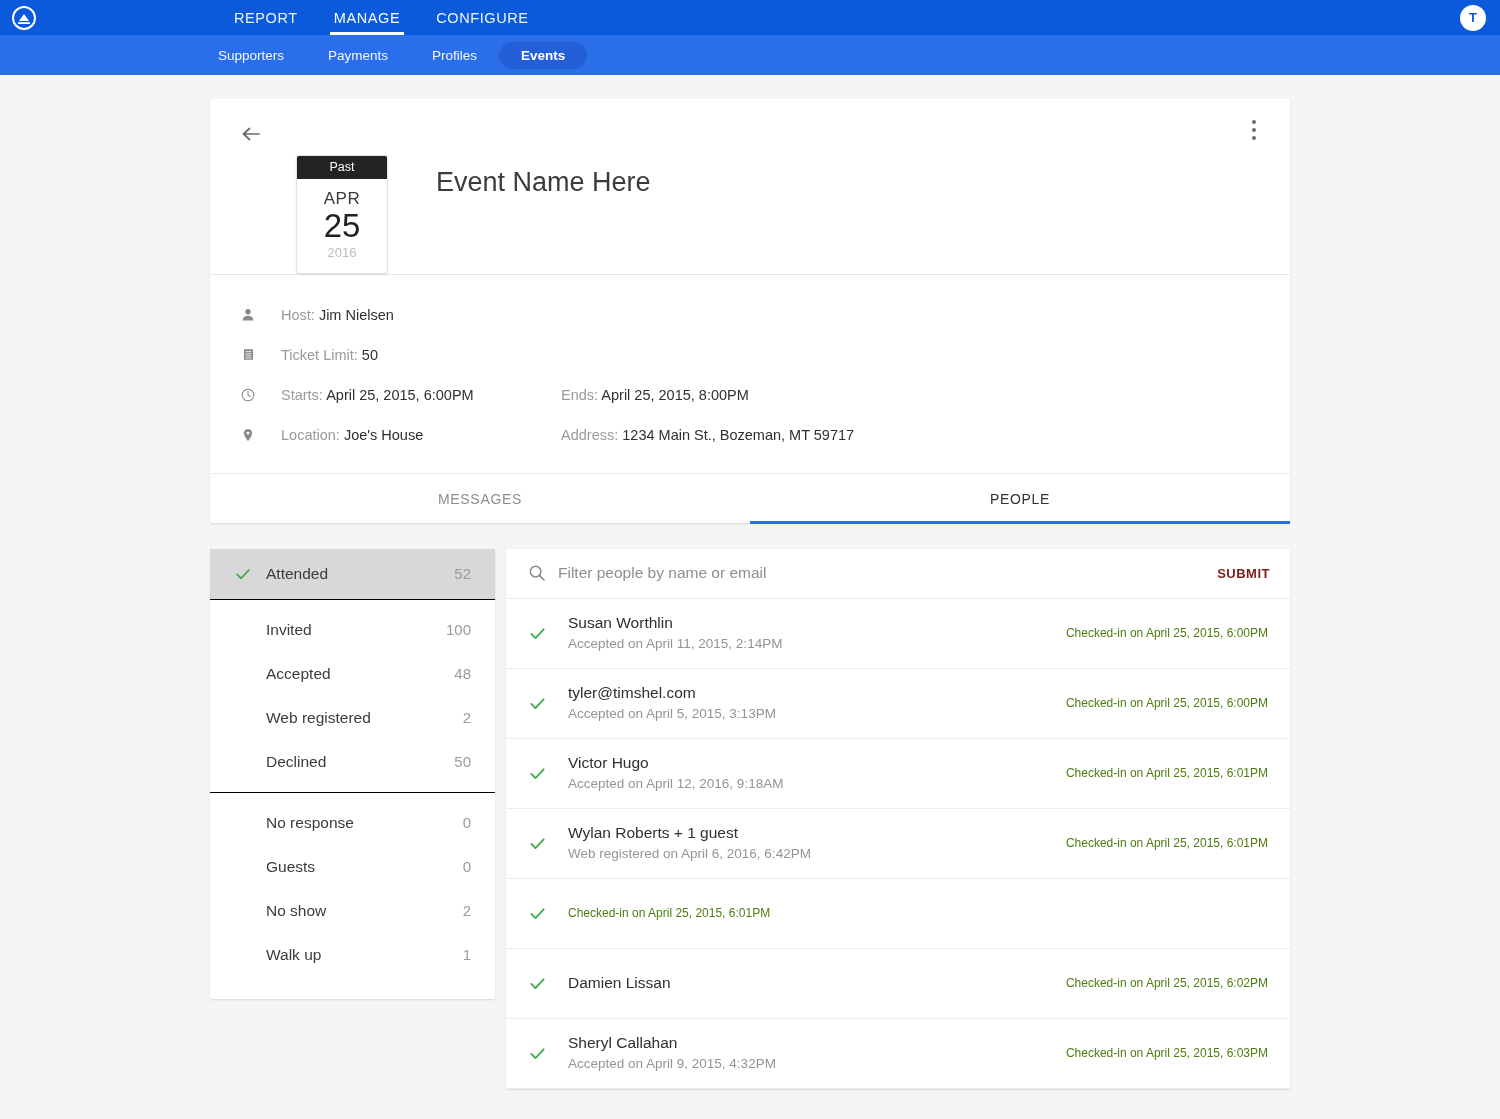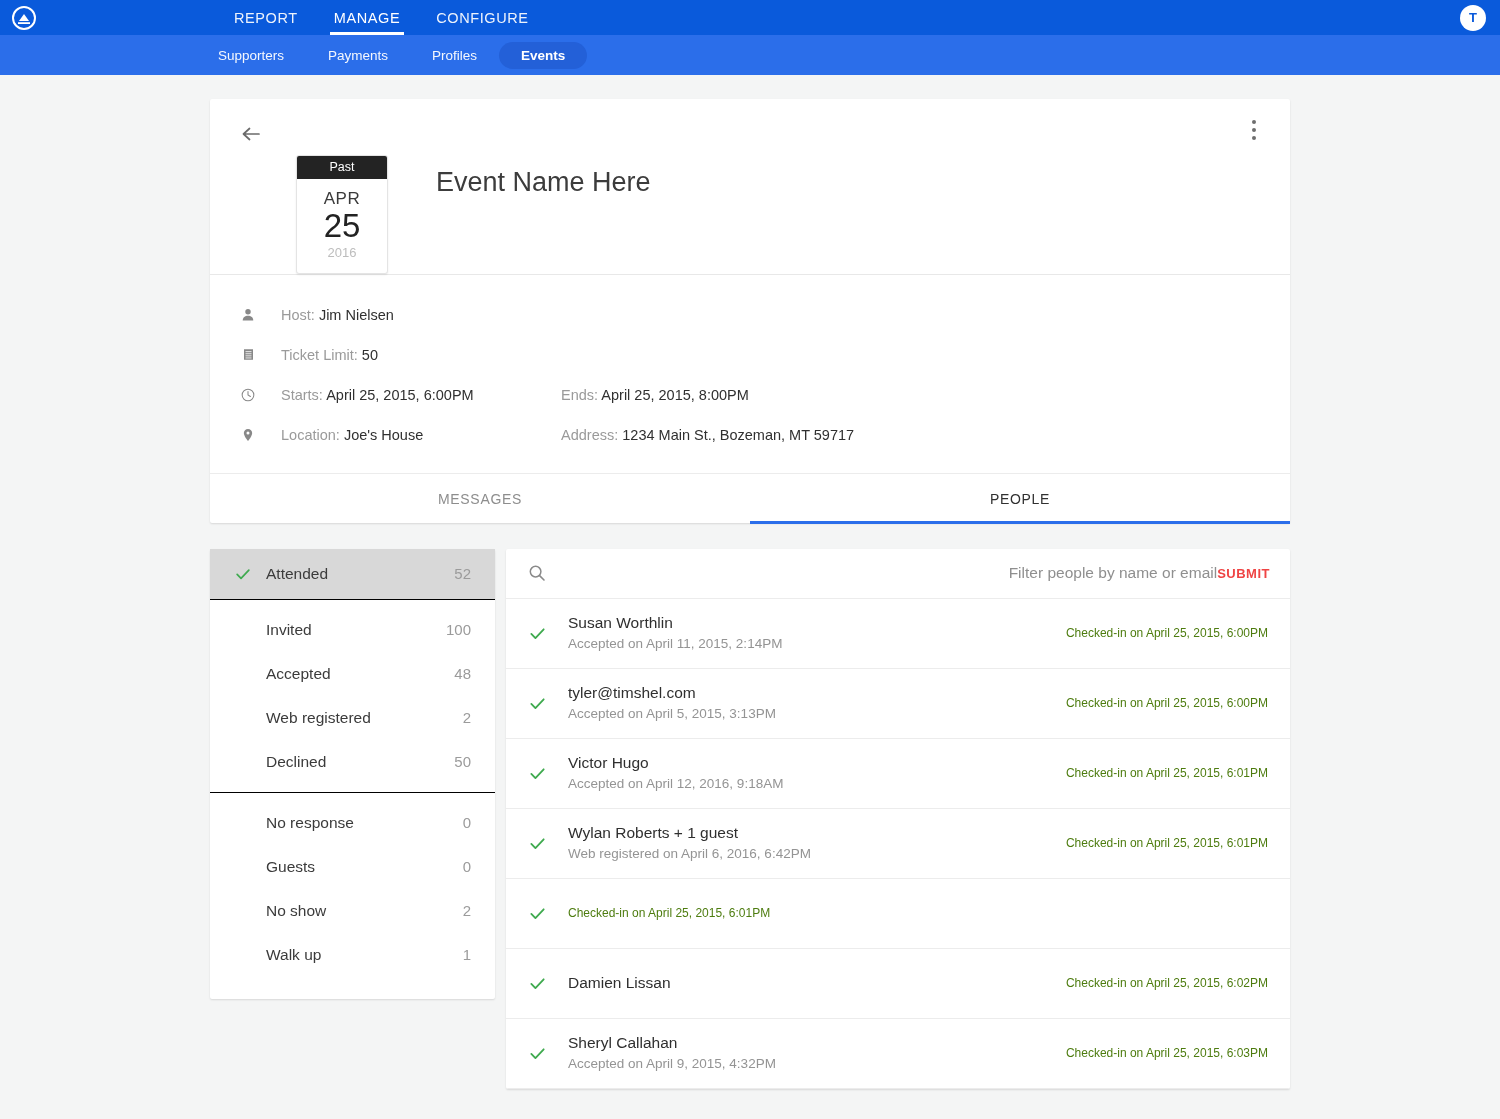--- a/index.html
+++ b/index.html
@@ -316,27 +316,26 @@
     flex: 0 0 18px;
   }
   .search-input {
     flex: 1;
     border: none;
     outline: none;
     font-family: "Liberation Sans", sans-serif;
     font-size: 15.5px;
     color: #3b3b3b;
     background: transparent;
-    text-align: right;
   }
   .search-input::placeholder { color: #8f8f8f; }
   .submit-btn {
     background: none;
     border: none;
-    color: #ef4444;
+    color: #7f1d1d;
     font-family: "Liberation Sans", sans-serif;
     font-size: 13px;
     font-weight: bold;
     letter-spacing: 0.5px;
     cursor: pointer;
   }
   .person-row {
     display: flex;
     align-items: center;
     height: 70px;

